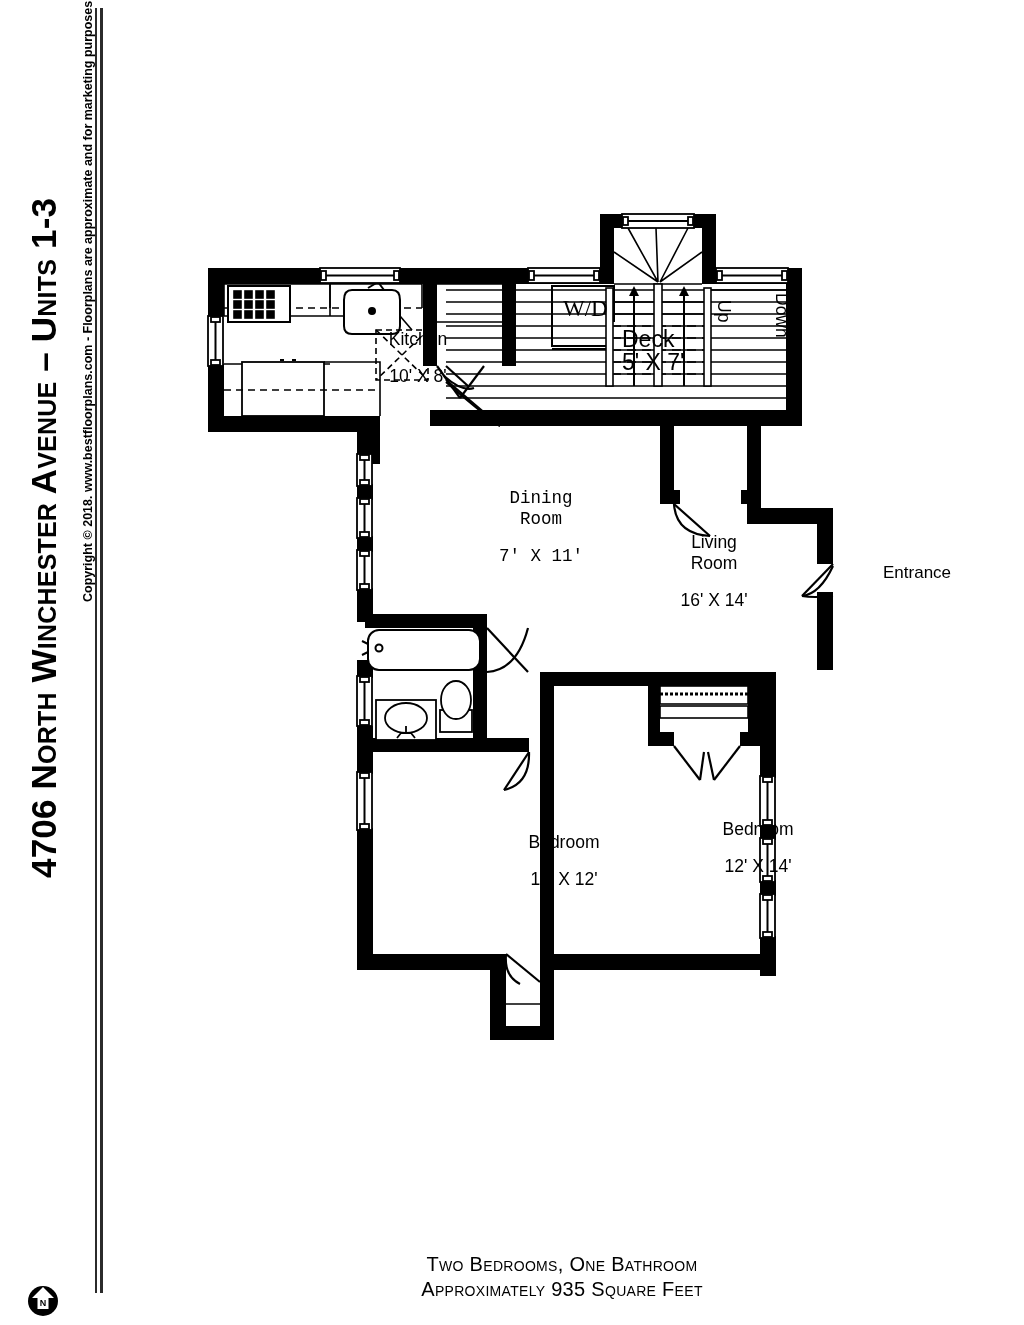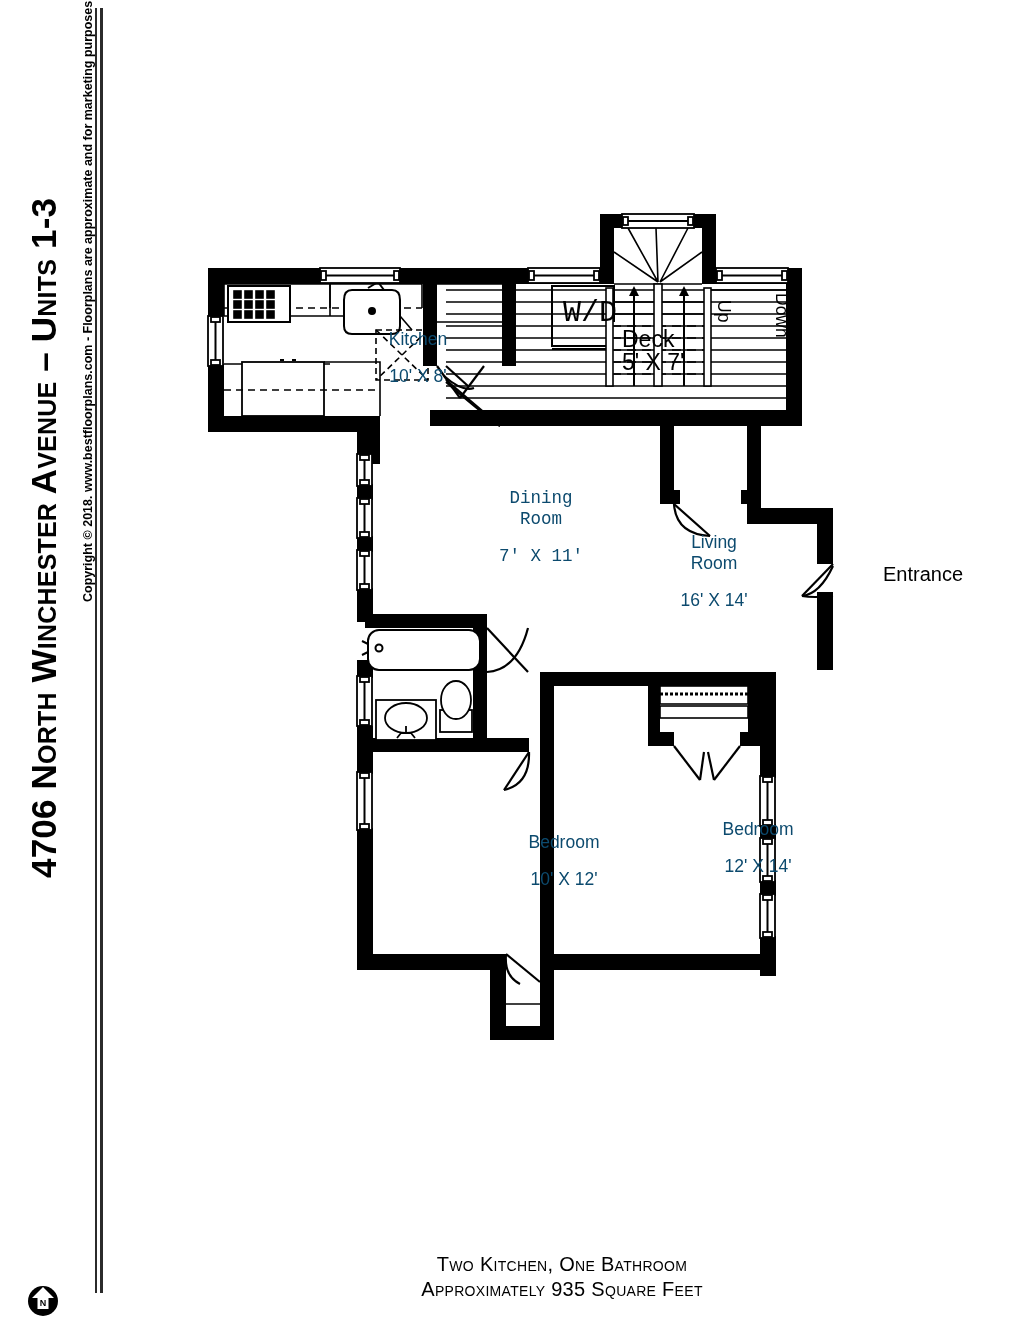--- a/index.html
+++ b/index.html
@@ -98,21 +98,21 @@
   }
   .plan-svg { display: block; }
 
   
   .rlabel {
     position: absolute;
     text-align: center;
     font-family: "Liberation Sans", sans-serif;
     font-size: 17.5px;
     line-height: 21px;
-    color: #0c4a6e;
+    color: #000000;
     white-space: nowrap;
   }
   .rlabel .nm { display: block; }
   .rlabel .dm { display: block; margin-top: 16px; }
 
   .lbl-kitchen { left: 258px; top: 329px; width: 120px; }
   .lbl-dining  { left: 381px; top: 488px; width: 120px; font-family: Liberation Mono, monospace; }
   .lbl-living  { left: 554px; top: 532px; width: 120px; }
   .lbl-bed1    { left: 404px; top: 832px; width: 120px; }
   .lbl-bed2    { left: 598px; top: 819px; width: 120px; }
@@ -125,30 +125,30 @@
     text-align: left;
     font-size: 23px;
     line-height: 23px;
     font-family: "Liberation Sans", sans-serif;
     white-space: nowrap;
   }
   .lbl-entrance {
     position: absolute;
     left: 783px;
     top: 563px;
-    font-size: 20px;
+    font-size: 17px;
     font-family: "Liberation Sans", sans-serif;
     white-space: nowrap;
   }
   .lbl-wd {
     position: absolute;
     left: 463px;
     top: 296px;
-    font-size: 30px;
-    font-family: Liberation Mono, monospace;
+    font-size: 23px;
+    font-family: Liberation Serif, serif;
     white-space: nowrap;
   }
   .lbl-up, .lbl-down {
     position: absolute;
     font-size: 17.5px;
     font-family: "Liberation Sans", sans-serif;
     transform-origin: 0 0;
     transform: rotate(90deg);
     white-space: nowrap;
   }
@@ -574,17 +574,17 @@
     <div class="lbl-entrance">Entrance</div>
 
     <div class="lbl-wd">W/D</div>
 
     <div class="lbl-up">Up</div>
 
     <div class="lbl-down">Down</div>
   </div>
 
   <div class="caption">
-    <div>Two Kitchen, One Bathroom</div>
+    <div>Two Bedrooms, One Bathroom</div>
     <div>Approximately 935 Square Feet</div>
   </div>
 
 </div>
 
 </body></html>

